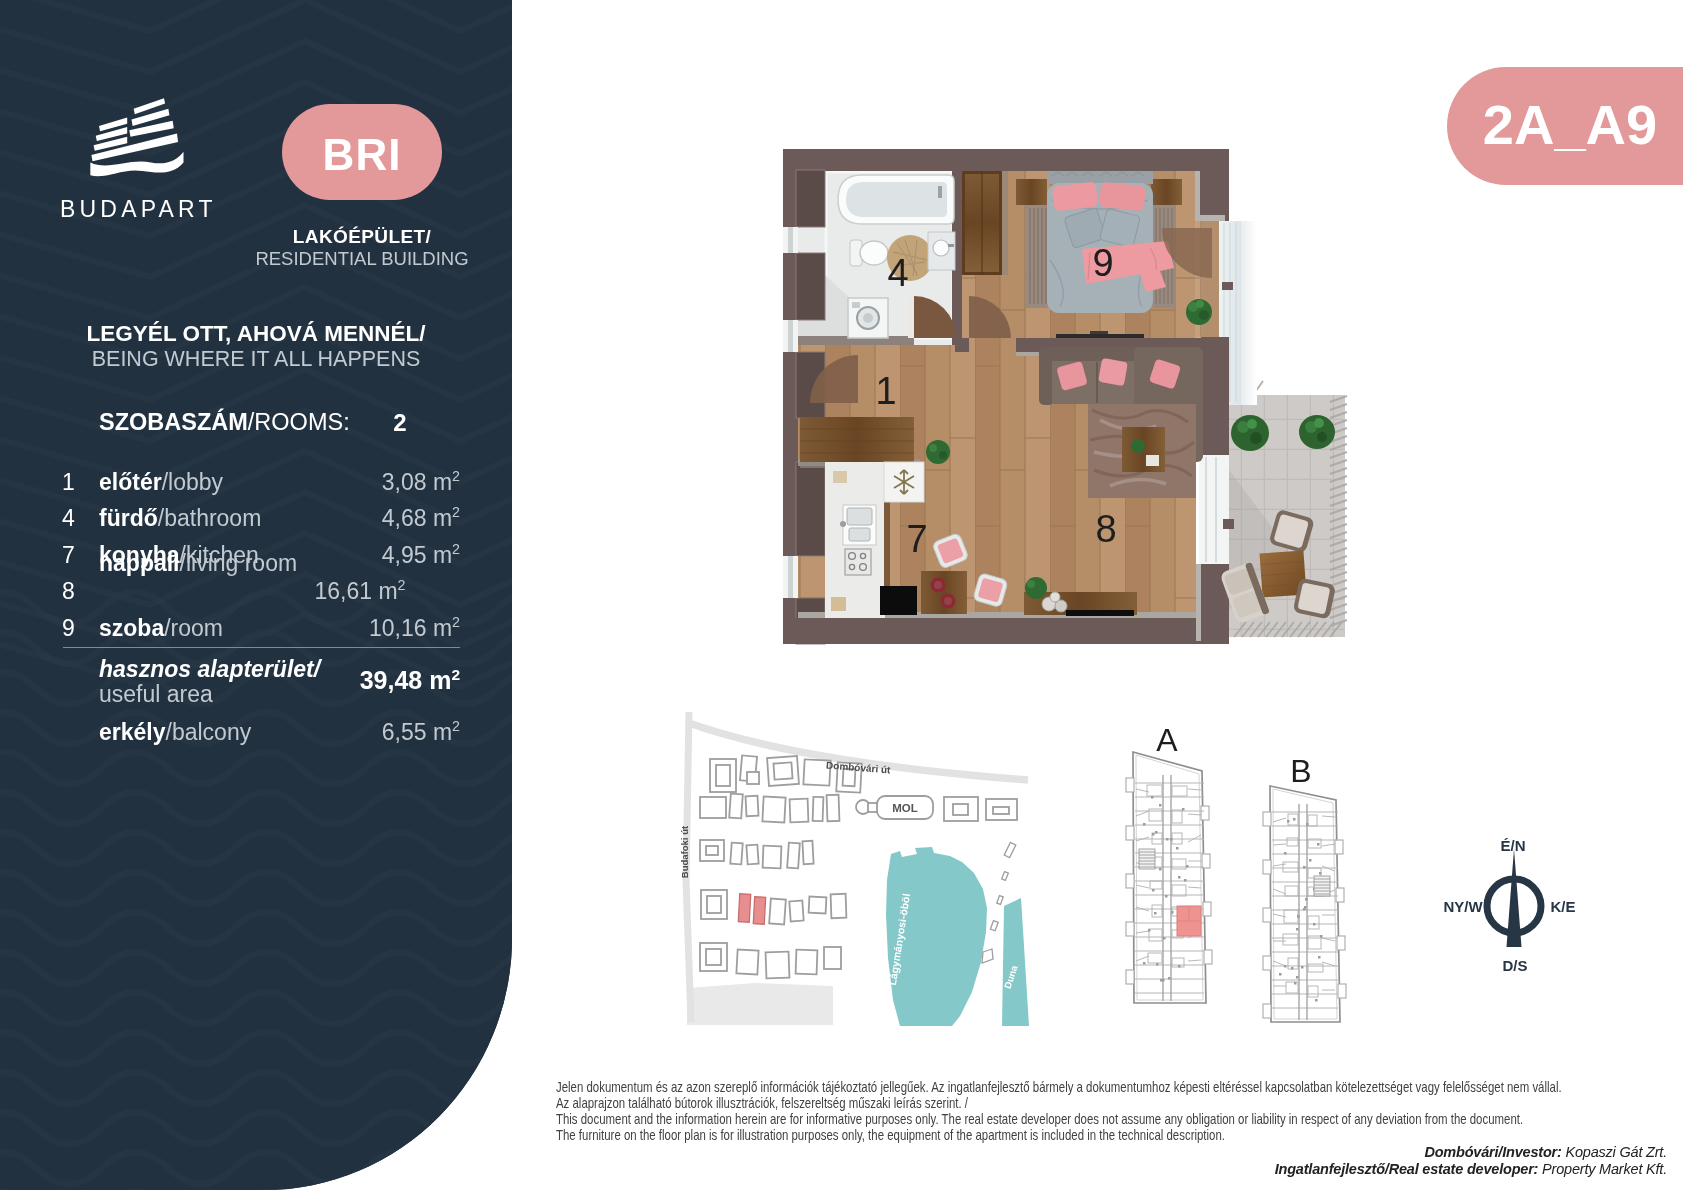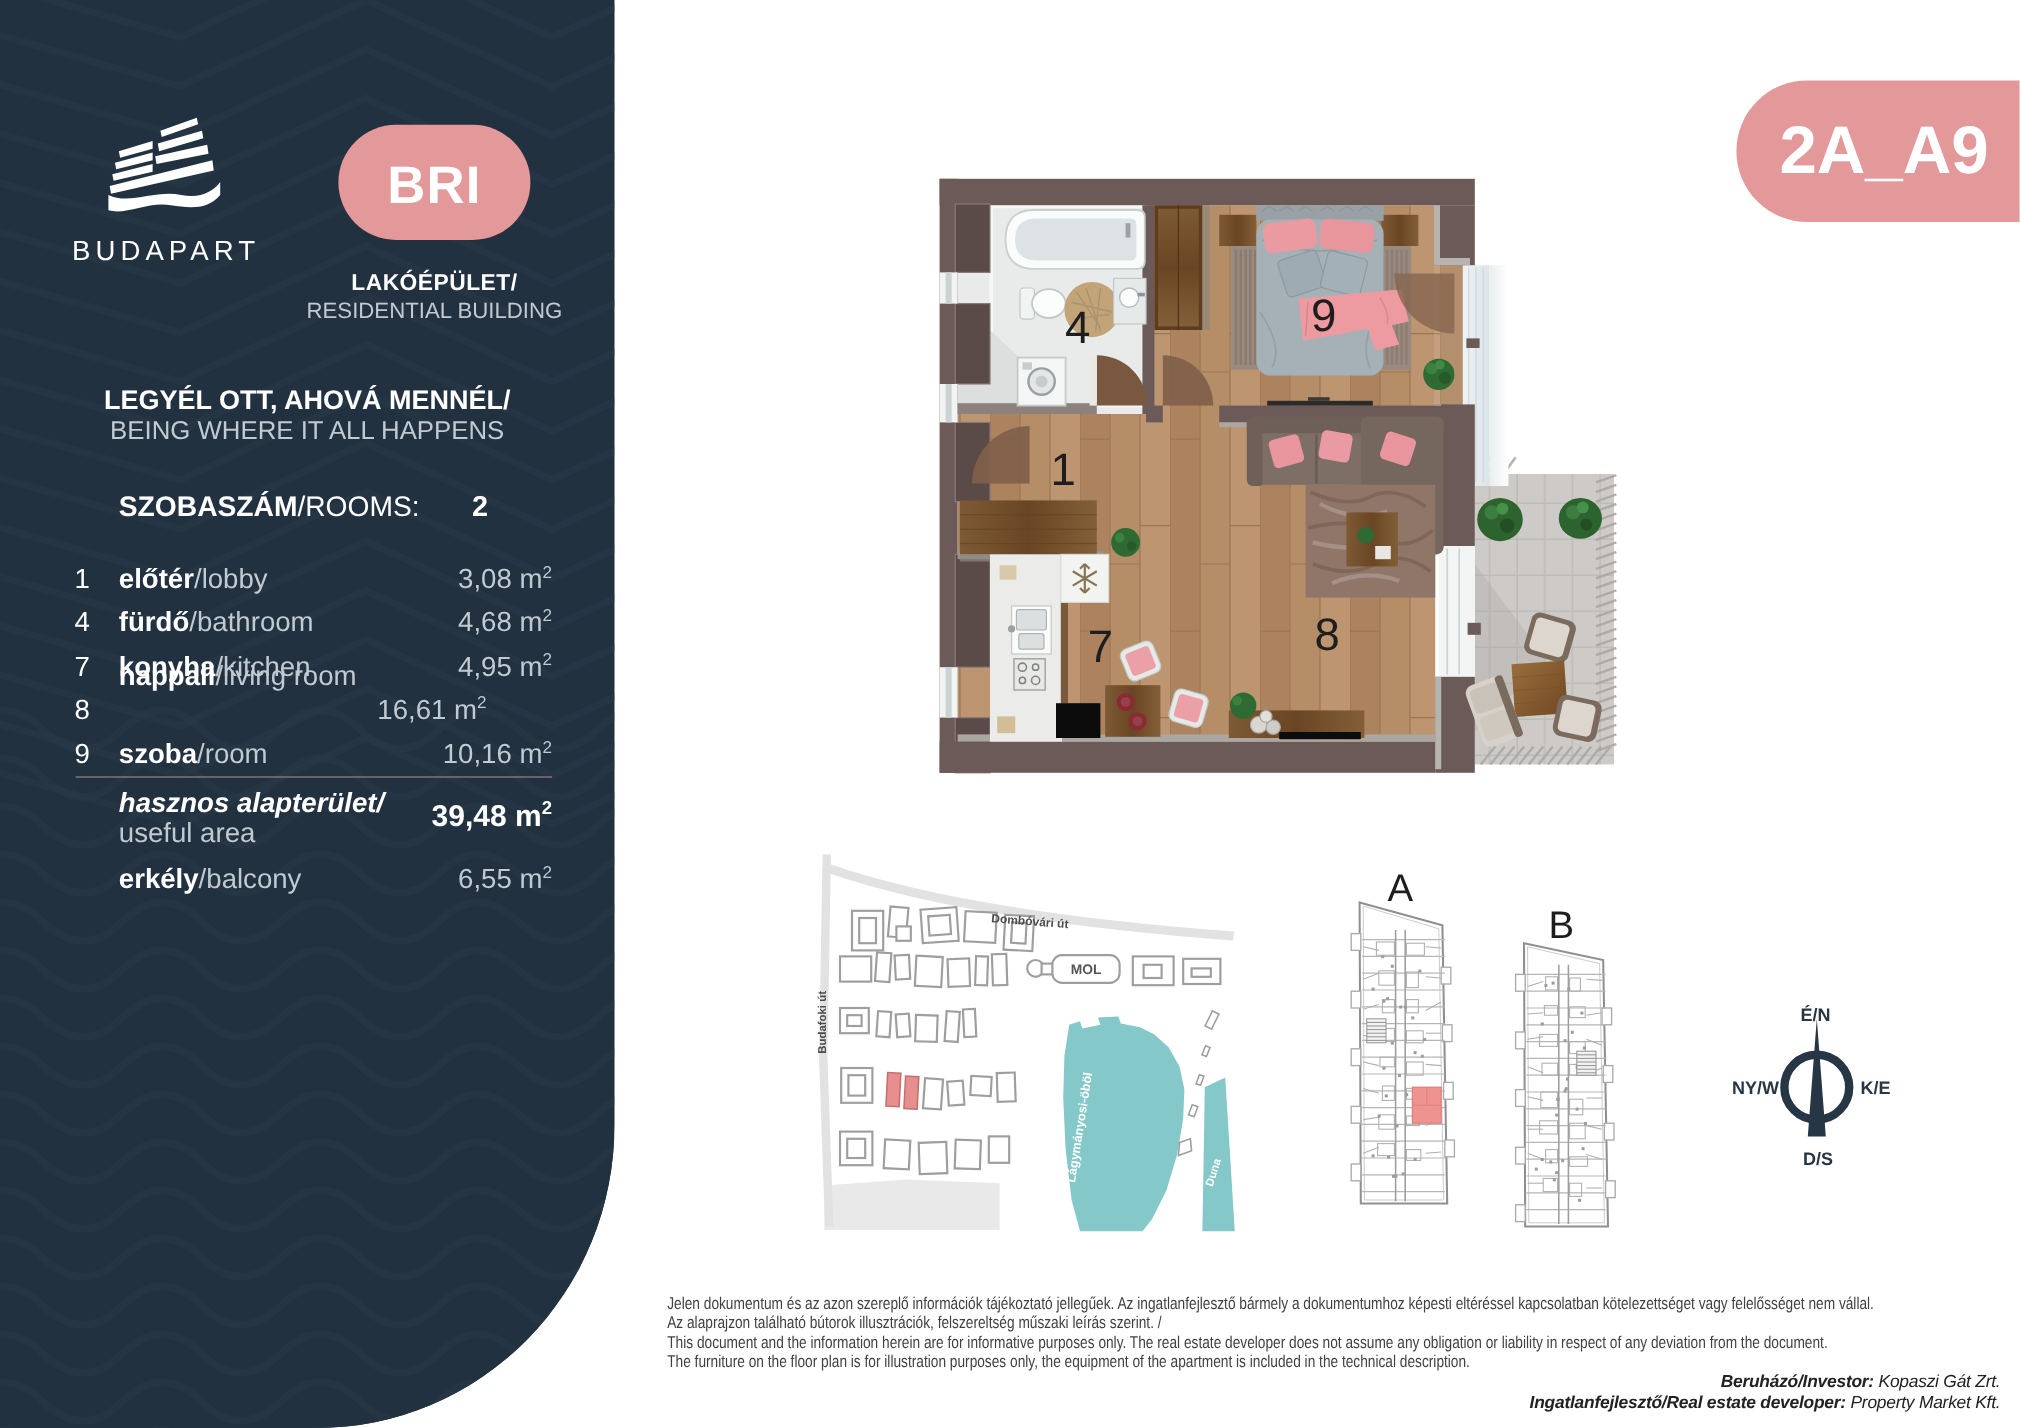--- a/index.html
+++ b/index.html
@@ -881,12 +881,12 @@
 <g font-size="15" font-weight="bold" fill="#273645" text-anchor="middle">
 <text x="1513" y="851">É/N</text>
 <text x="1463" y="912">NY/W</text>
 <text x="1563" y="912">K/E</text>
 <text x="1515" y="971">D/S</text>
 </g>
 </svg>
 
 <div class="abs" style="left:556px;top:1079px;white-space:nowrap;font-size:14.2px;line-height:16.1px;color:#414141;transform:scaleX(0.805);transform-origin:0 0;">Jelen dokumentum és az azon szereplő információk tájékoztató jellegűek. Az ingatlanfejlesztő bármely a dokumentumhoz képesti eltéréssel kapcsolatban kötelezettséget vagy felelősséget nem vállal.<br>Az alaprajzon található bútorok illusztrációk, felszereltség műszaki leírás szerint. /<br>This document and the information herein are for informative purposes only. The real estate developer does not assume any obligation or liability in respect of any deviation from the document.<br>The furniture on the floor plan is for illustration purposes only, the equipment of the apartment is included in the technical description.</div>
 
-<div class="abs" style="right:16px;top:1144px;width:700px;text-align:right;font-size:14.5px;line-height:16.5px;color:#222;font-style:italic;letter-spacing:-0.2px;"><b>Beruházó/Investor:</b> Kopaszi Gát Zrt.<br><b>Ingatlanfejlesztő/Real estate developer:</b> Property Market Kft.</div>
+<div class="abs" style="right:16px;top:1144px;width:700px;text-align:right;font-size:14.5px;line-height:16.5px;color:#222;font-style:italic;letter-spacing:-0.2px;"><b>Dombóvári/Investor:</b> Kopaszi Gát Zrt.<br><b>Ingatlanfejlesztő/Real estate developer:</b> Property Market Kft.</div>
 </body></html>

